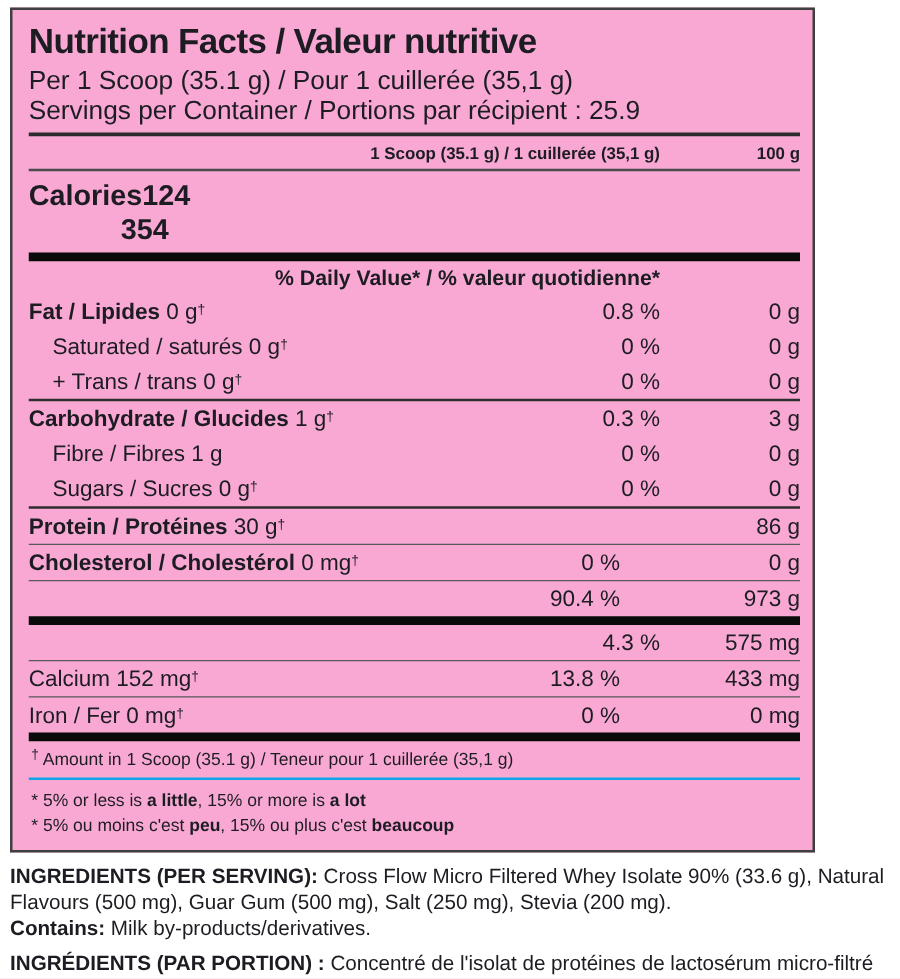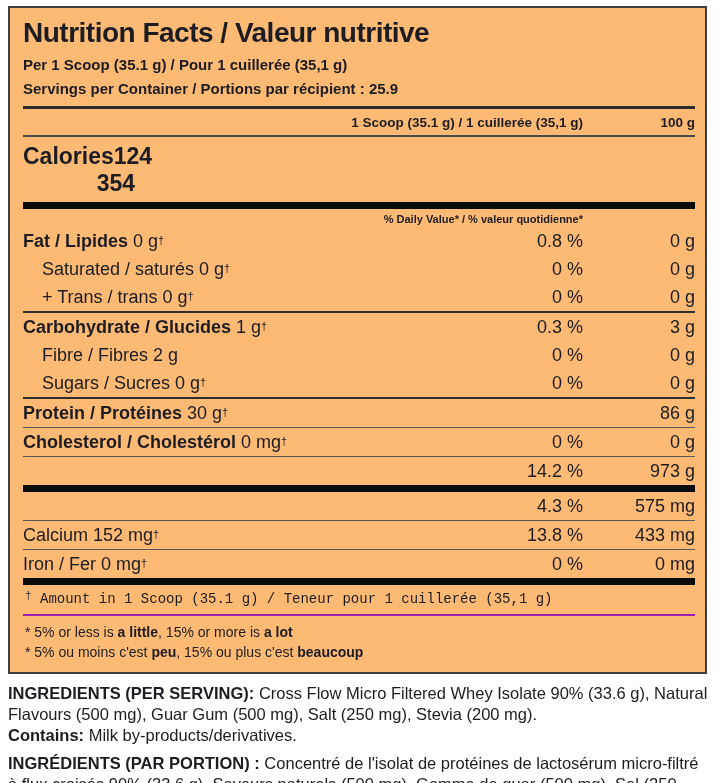--- a/index.html
+++ b/index.html
@@ -6,51 +6,51 @@
   body{
     width:720px;height:783px;
     background:#ffffff;
     font-family:"Liberation Sans","DejaVu Sans",sans-serif;
     color:#1c1c22;
     -webkit-font-smoothing:antialiased;
   }
   .label-box{
     box-sizing:border-box;
     margin:6px 13px 0 8px;
-    width:699px;
+    width:644px;
     border:2px solid #3f3f3f;
     padding:7px 10px 8px 13px;
-    background:#fdba74;
+    background:#f9a8d4;
   }
   .nf-title{
     font-size:28px;font-weight:bold;letter-spacing:-0.5px;
     line-height:32px;margin:2px 0 4px 0;
   }
-  .serving-line{font-size:15px;line-height:24px;font-weight:bold;}
+  .serving-line{font-size:21px;line-height:24px;}
   .rule-servings{border-bottom:3px solid #2b2b2b;margin-top:5px;}
   .cols-row{
     display:flex;align-items:flex-start;
     padding:6px 0 5px 0;
     border-bottom:2px solid #4a4a4a;
     font-size:13.5px;font-weight:bold;
   }
   .flex-main{flex:1;display:flex;justify-content:space-between;align-items:baseline;min-width:0;}
   .pct-col{text-align:right;margin-left:auto;}
   .g-col{width:112px;text-align:right;flex:none;}
   .calories-row{display:flex;align-items:baseline;padding:6px 0 5px 0;flex-direction:column;}
   .calories-row .lbl,.calories-row .pct-col,.calories-row .g-col{font-size:23px;font-weight:bold;}
   .bar{height:7px;background:#0a0a0a;}
-  .dv-row{display:flex;padding:4px 0 2px 0;font-size:11px;font-weight:bold;}
+  .dv-row{display:flex;padding:4px 0 2px 0;font-size:17px;font-weight:bold;}
   .row{display:flex;align-items:baseline;padding:4px 0;font-size:18px;line-height:20px;}
   .row.indent .lbl{padding-left:19px;}
   .row .b{font-weight:bold;}
   .rule-med{border-top:2px solid #2e2e2e;}
-  .rule-thin{border-top:1.5px solid #585858;}
+  .rule-thin{border-top:1.5px solid #585858;gap:32px;}
   .sup{font-size:11px;vertical-align:top;position:relative;top:-1px;}
-  .fn-dagger{font-size:14px;padding:6px 0 7px 2px;border-bottom:2px solid #a21caf;font-family:Liberation Mono, monospace;}
+  .fn-dagger{font-size:14px;padding:6px 0 7px 2px;border-bottom:2px solid #0ea5e9;}
   .fn-notes{font-size:14px;line-height:20px;padding:6px 0 2px 2px;}
   .fn-notes .b{font-weight:bold;}
   .ingredients{margin:9px 12px 0 8px;font-size:16.5px;line-height:21px;}
   .ingredients p{margin:0;}
   .ingredients .gap{margin-top:7px;}
   .lead{font-weight:bold;}
 </style>
 </head>
 <body>
 
@@ -114,21 +114,21 @@
   <div class="row rule-med">
     <div class="flex-main">
         <span class="lbl"><span class="b">Carbohydrate / Glucides</span><span> 1 g</span><span class="sup">†</span></span>
         <span class="pct-col">0.3 %</span>
       </div>
     <span class="g-col">3 g</span>
   </div>
 
   <div class="row indent">
     <div class="flex-main">
-        <span class="lbl"><span class="b"></span><span>Fibre / Fibres 2 g</span><span class="sup"></span></span>
+        <span class="lbl"><span class="b"></span><span>Fibre / Fibres 1 g</span><span class="sup"></span></span>
         <span class="pct-col">0 %</span>
       </div>
     <span class="g-col">0 g</span>
   </div>
 
   <div class="row indent">
     <div class="flex-main">
         <span class="lbl"><span class="b"></span><span>Sugars / Sucres 0 g</span><span class="sup">†</span></span>
         <span class="pct-col">0 %</span>
       </div>
@@ -146,21 +146,21 @@
   <div class="row rule-thin">
     <div class="flex-main">
         <span class="lbl"><span class="b">Cholesterol / Cholestérol</span><span> 0 mg</span><span class="sup">†</span></span>
         <span class="pct-col">0 %</span>
       </div>
     <span class="g-col">0 g</span>
   </div>
 
   <div class="row rule-thin">
     <div class="flex-main">
-        <span class="pct-col">14.2 %</span>
+        <span class="pct-col">90.4 %</span>
       </div>
     <span class="g-col">973 g</span>
   </div>
 
   <div class="bar"></div>
 
   <div class="row">
     <div class="flex-main">
         <span class="pct-col">4.3 %</span>
       </div>

